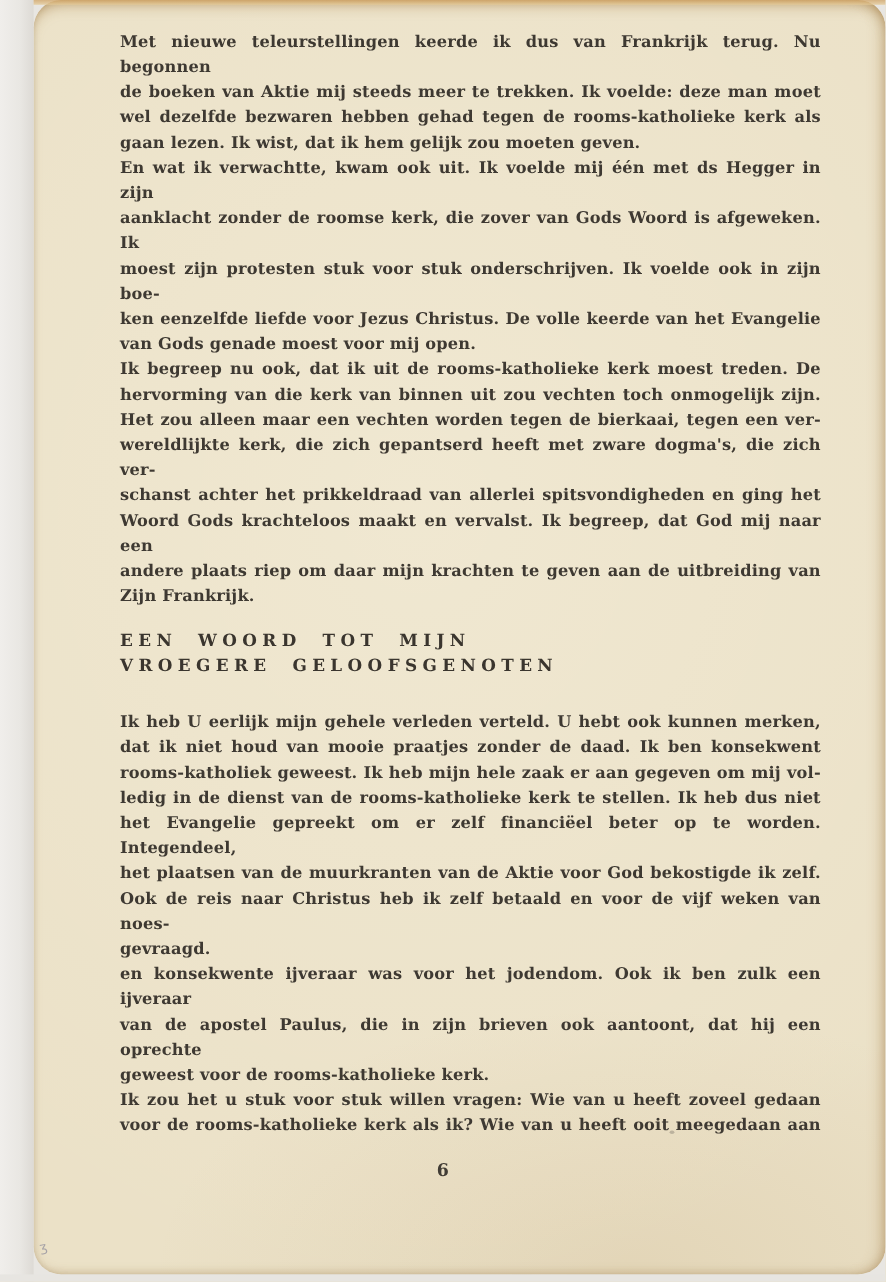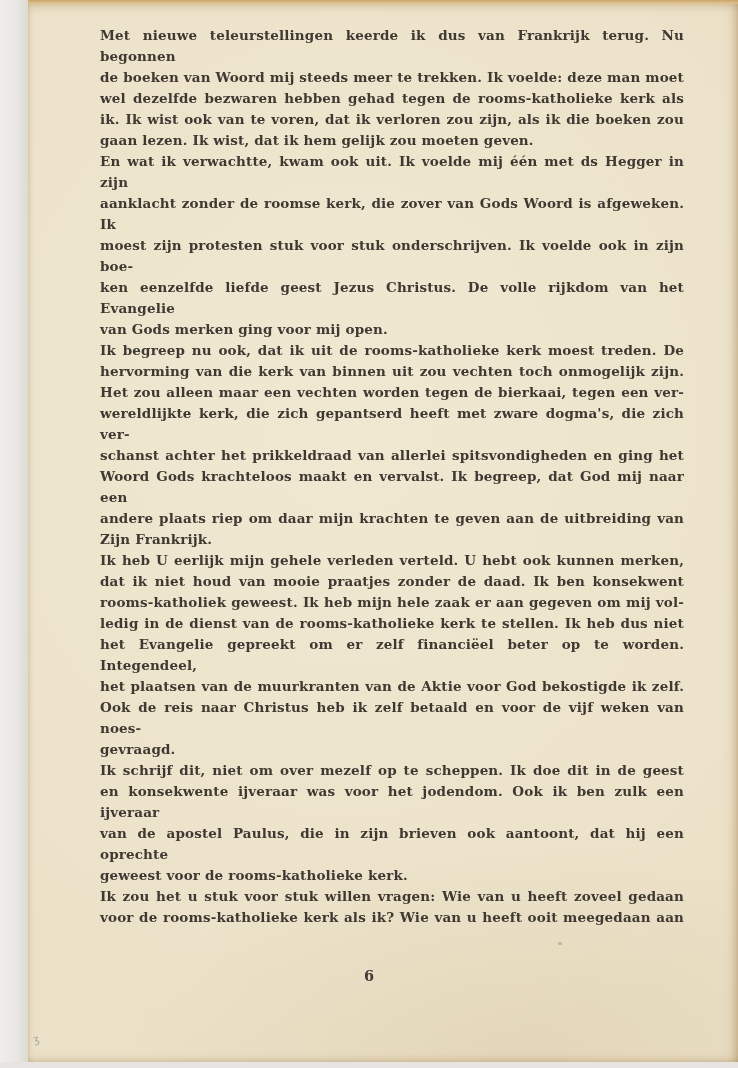--- a/index.html
+++ b/index.html
@@ -20,20 +20,21 @@
     position:absolute;left:28px;top:0;width:710px;height:1062px;
     background:
       radial-gradient(ellipse 120% 90% at 45% 40%, rgba(255,252,240,.25), rgba(0,0,0,0) 70%),
       radial-gradient(ellipse 80% 30% at 70% 100%, rgba(176,141,87,.14), rgba(0,0,0,0) 70%),
       #ebe1c7;
     box-shadow:
       inset 0 9px 12px -7px rgba(150,104,38,.65),
       inset -9px 0 12px -7px rgba(150,110,55,.45),
       inset 0 -6px 9px -6px rgba(150,115,65,.40),
       inset 3px 0 6px -4px rgba(120,100,70,.25);
+    border-radius: 23px;
   }
   .page::before{
     content:"";position:absolute;left:0;top:0;right:0;height:4px;
     background:linear-gradient(#d0a263,#e5cb98);opacity:.75;
   }
   .text-column{
     position:absolute;left:72px;top:25px;width:584px;
     color:#3e3932;font-size:13.5px;line-height:21px;font-weight:700;
     letter-spacing:.15px;
   }
@@ -62,54 +63,56 @@
 </head>
 <body>
 
 <div class="surround-left"></div>
 <div class="surround-bottom"></div>
 
 <div class="page">
   <div class="text-column">
       <div class="paragraph">
         <div class="line">Met nieuwe teleurstellingen keerde ik dus van Frankrijk terug. Nu begonnen</div>
-        <div class="line">de boeken van Woord mij steeds meer te trekken. Ik voelde: deze man moet</div>
+        <div class="line">de boeken van Aktie mij steeds meer te trekken. Ik voelde: deze man moet</div>
         <div class="line">wel dezelfde bezwaren hebben gehad tegen de rooms-katholieke kerk als</div>
-        <div class="line">ik. Ik wist ook van te voren, dat ik verloren zou zijn, als ik die boeken zou</div>
         <div class="line last">gaan lezen. Ik wist, dat ik hem gelijk zou moeten geven.</div>
       </div>
       <div class="paragraph">
         <div class="line">En wat ik verwachtte, kwam ook uit. Ik voelde mij één met ds Hegger in zijn</div>
         <div class="line">aanklacht zonder de roomse kerk, die zover van Gods Woord is afgeweken. Ik</div>
         <div class="line">moest zijn protesten stuk voor stuk onderschrijven. Ik voelde ook in zijn boe-</div>
-        <div class="line">ken eenzelfde liefde geest Jezus Christus. De volle rijkdom van het Evangelie</div>
-        <div class="line last">van Gods merken ging voor mij open.</div>
+        <div class="line">ken eenzelfde liefde voor Jezus Christus. De volle keerde van het Evangelie</div>
+        <div class="line last">van Gods genade moest voor mij open.</div>
       </div>
       <div class="paragraph">
         <div class="line">Ik begreep nu ook, dat ik uit de rooms-katholieke kerk moest treden. De</div>
         <div class="line">hervorming van die kerk van binnen uit zou vechten toch onmogelijk zijn.</div>
         <div class="line">Het zou alleen maar een vechten worden tegen de bierkaai, tegen een ver-</div>
         <div class="line">wereldlijkte kerk, die zich gepantserd heeft met zware dogma's, die zich ver-</div>
         <div class="line">schanst achter het prikkeldraad van allerlei spitsvondigheden en ging het</div>
         <div class="line">Woord Gods krachteloos maakt en vervalst. Ik begreep, dat God mij naar een</div>
         <div class="line">andere plaats riep om daar mijn krachten te geven aan de uitbreiding van</div>
         <div class="line last">Zijn Frankrijk.</div>
+      </div>
+      <div class="heading">
+        <div class="line">EEN WOORD TOT MIJN</div>
+        <div class="line">VROEGERE GELOOFSGENOTEN</div>
       </div>
       <div class="paragraph">
         <div class="line">Ik heb U eerlijk mijn gehele verleden verteld. U hebt ook kunnen merken,</div>
         <div class="line">dat ik niet houd van mooie praatjes zonder de daad. Ik ben konsekwent</div>
         <div class="line">rooms-katholiek geweest. Ik heb mijn hele zaak er aan gegeven om mij vol-</div>
         <div class="line">ledig in de dienst van de rooms-katholieke kerk te stellen. Ik heb dus niet</div>
         <div class="line">het Evangelie gepreekt om er zelf financiëel beter op te worden. Integendeel,</div>
         <div class="line">het plaatsen van de muurkranten van de Aktie voor God bekostigde ik zelf.</div>
         <div class="line">Ook de reis naar Christus heb ik zelf betaald en voor de vijf weken van noes-</div>
         <div class="line last">gevraagd.</div>
       </div>
       <div class="paragraph">
-        <div class="line">Ik schrijf dit, niet om over mezelf op te scheppen. Ik doe dit in de geest</div>
         <div class="line">en konsekwente ijveraar was voor het jodendom. Ook ik ben zulk een ijveraar</div>
         <div class="line">van de apostel Paulus, die in zijn brieven ook aantoont, dat hij een oprechte</div>
         <div class="line last">geweest voor de rooms-katholieke kerk.</div>
       </div>
       <div class="paragraph">
         <div class="line">Ik zou het u stuk voor stuk willen vragen: Wie van u heeft zoveel gedaan</div>
         <div class="line">voor de rooms-katholieke kerk als ik? Wie van u heeft ooit meegedaan aan</div>
       </div>
     </div>
 </div>

